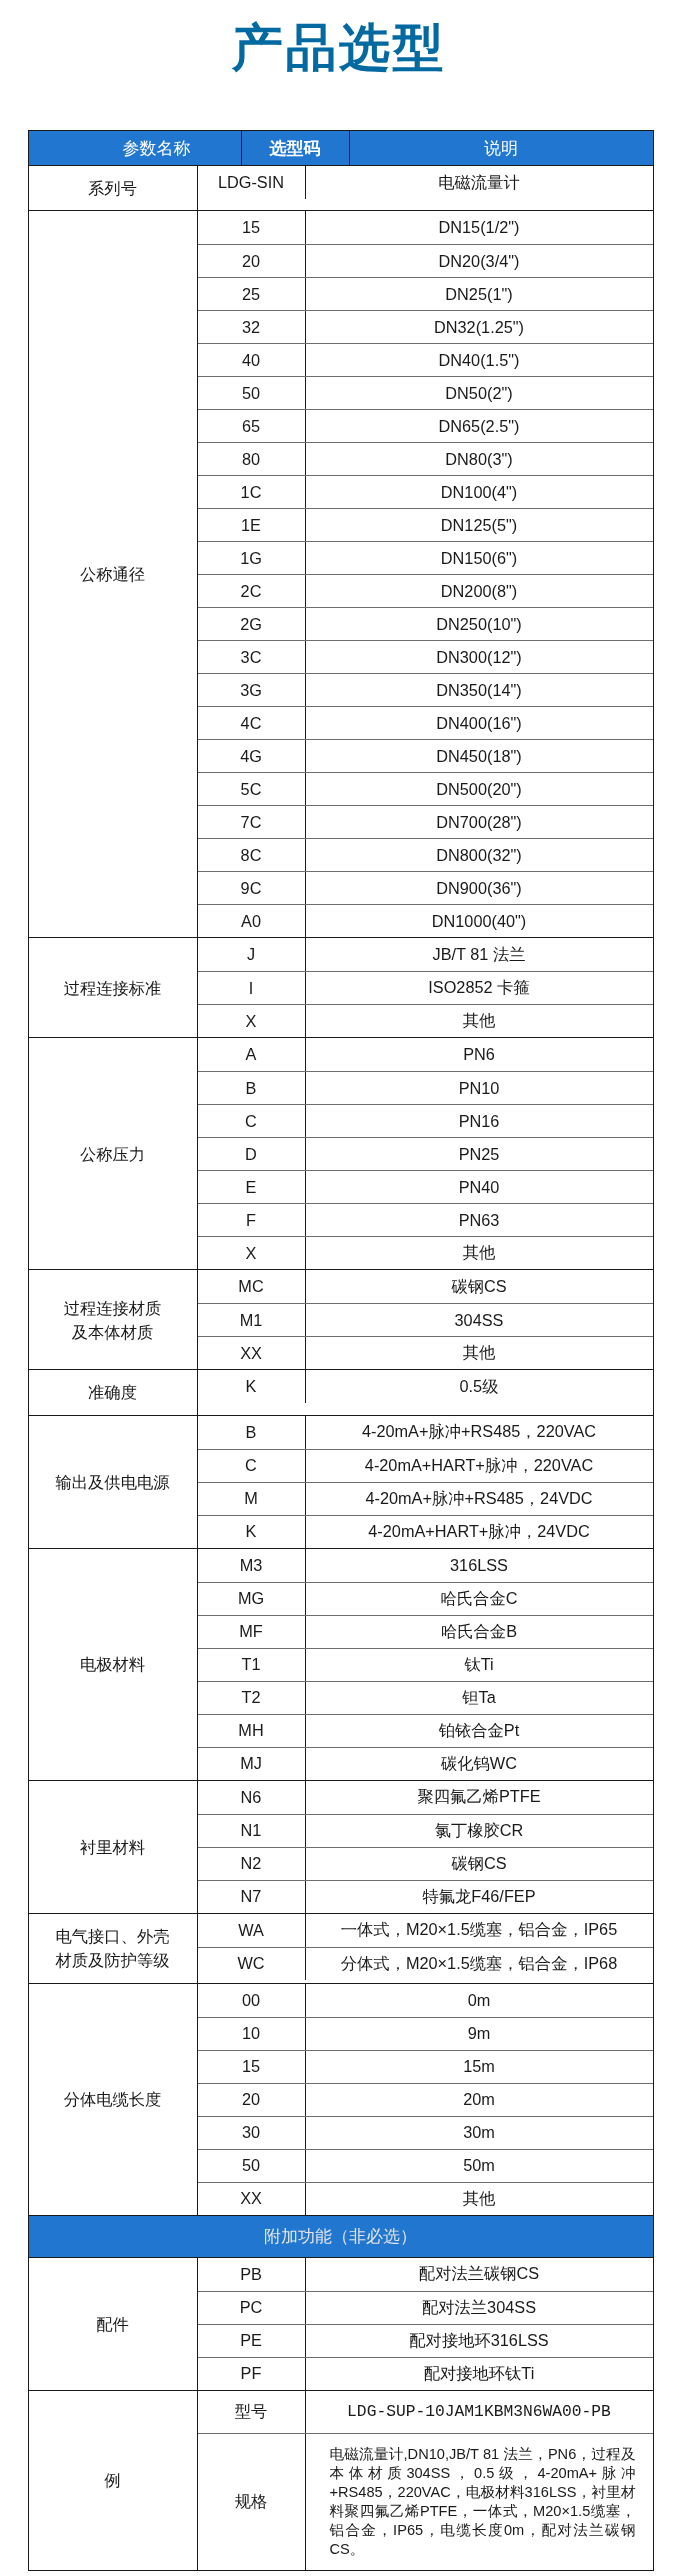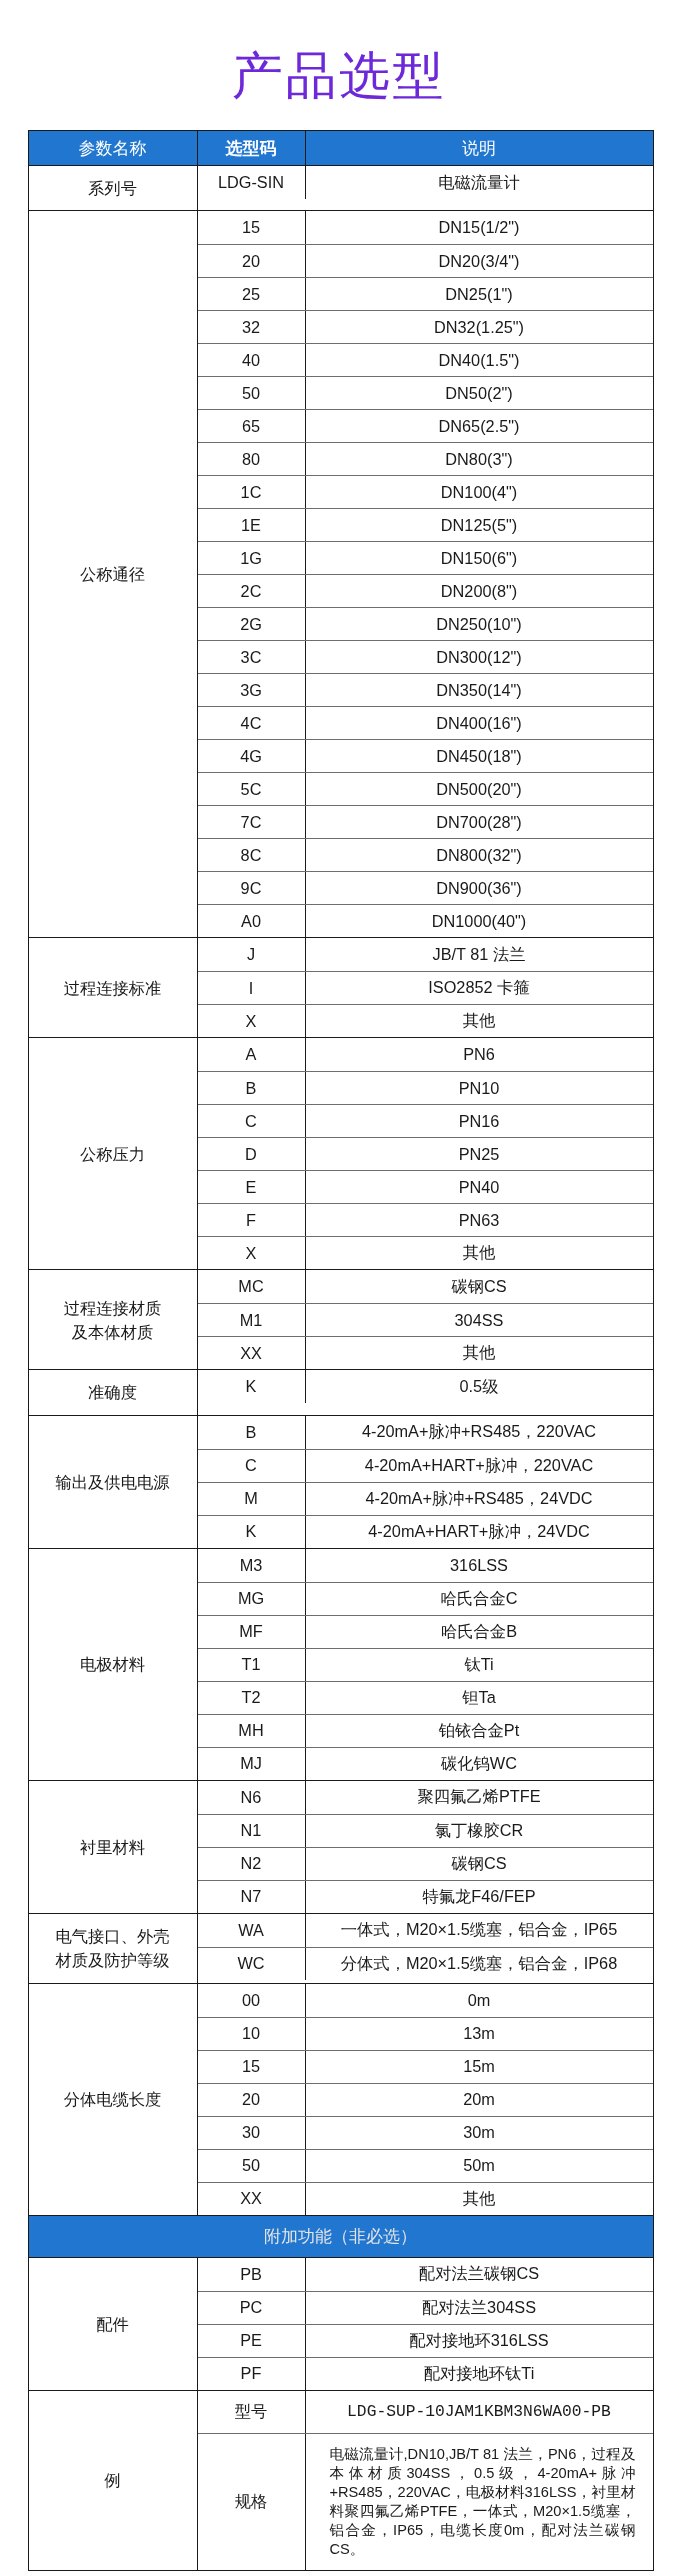--- a/index.html
+++ b/index.html
@@ -1,29 +1,29 @@
 <!DOCTYPE html>
 <html style="--accent: #2176D0;font-size:13.7px"><head>
 <meta charset="utf-8">
 <style>
   html,body{margin:0;padding:0;}
   body{
     width:678px;height:2576px;position:relative;background:#ffffff;overflow:hidden;
     font-family:"Liberation Sans","DejaVu Sans",sans-serif;color:#1a1a1a;
   }
   .page-title{
-    position:absolute;top:42px;left:0;width:678px;text-align:center;
-    font-size:51px;font-weight:normal;letter-spacing:2.6px;color:#6d28d9;margin:0;
+    position:absolute;top:14px;left:0;width:678px;text-align:center;
+    font-size:51px;font-weight:bold;letter-spacing:2.6px;color:#0369a1;margin:0;
   }
   .sel-table{
     position:absolute;left:27.5px;top:130px;width:626px;box-sizing:border-box;
     border:1.7px solid #1a1a1a;background:#fff;
   }
   .header-row{
-    display:flex;height:34px;background:var(--accent,#2176D0);color:#fff;font-size:17px;
+    display:flex;height:34px;background:var(--accent,#2176D0);color:#fff;font-size:17px;padding-left:44px;
   }
   .header-row>div{display:flex;align-items:center;justify-content:center;box-sizing:border-box;}
   .hc1{width:169px;border-right:0.9px solid #1a1a1a;}
   .hc2{width:108px;border-right:0.9px solid #1a1a1a;font-weight:bold;}
   .hc3{flex:1;}
   .group{display:flex;border-top:1.7px solid #1a1a1a;}
   .param-cell{
     width:169px;box-sizing:border-box;border-right:0.9px solid #1a1a1a;
     display:flex;align-items:center;justify-content:center;text-align:center;
     font-size:16.3px;white-space:pre-line;line-height:1.5;padding:10px;
@@ -335,21 +335,21 @@
       </div>
       <div class="group">
         <div class="param-cell">分体电缆长度</div>
         <div class="rows">
           <div class="code-row">
             <div class="code-cell">00</div>
             <div class="desc-cell">0m</div>
           </div>
           <div class="code-row">
             <div class="code-cell">10</div>
-            <div class="desc-cell">13m</div>
+            <div class="desc-cell">9m</div>
           </div>
           <div class="code-row">
             <div class="code-cell">15</div>
             <div class="desc-cell">15m</div>
           </div>
           <div class="code-row">
             <div class="code-cell">20</div>
             <div class="desc-cell">20m</div>
           </div>
           <div class="code-row">

